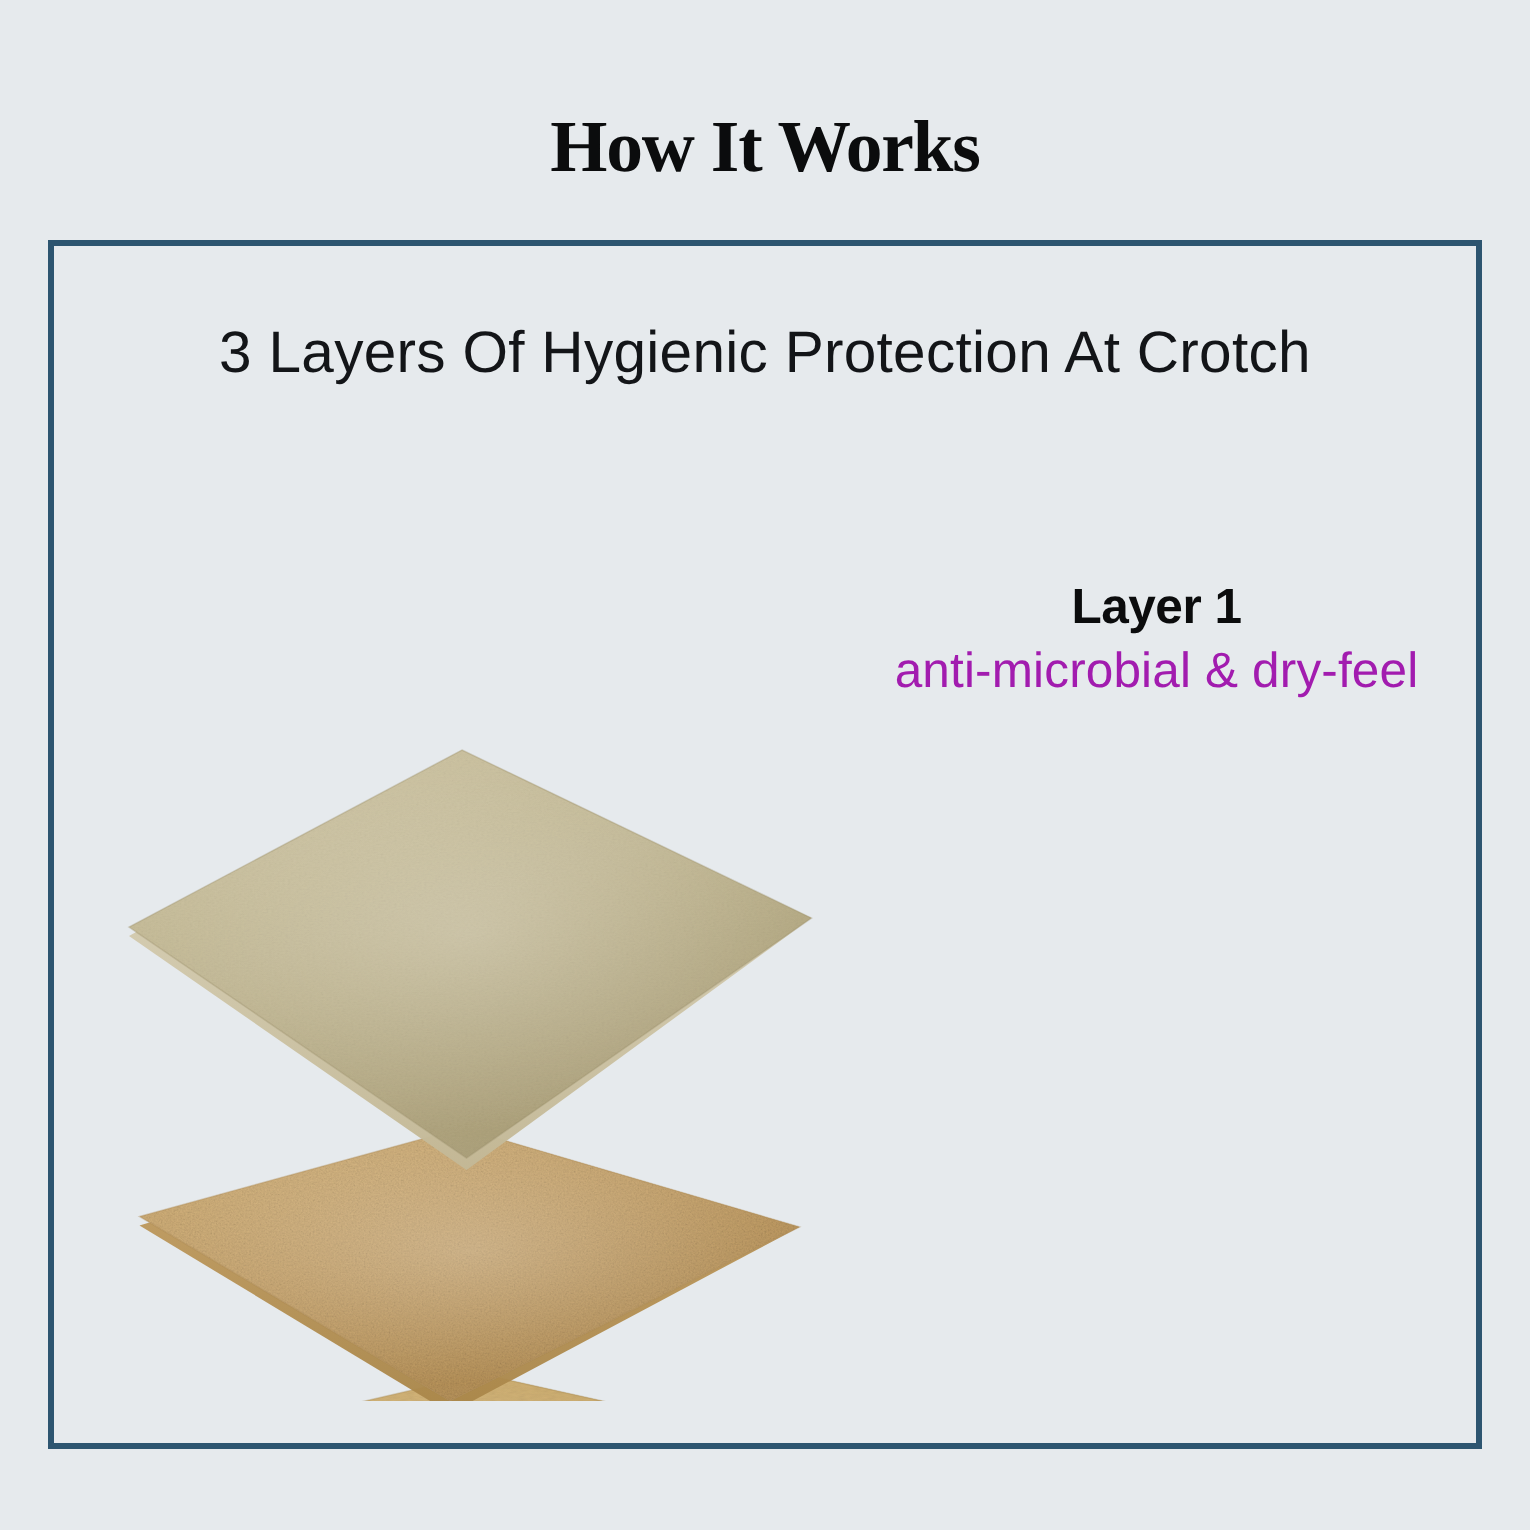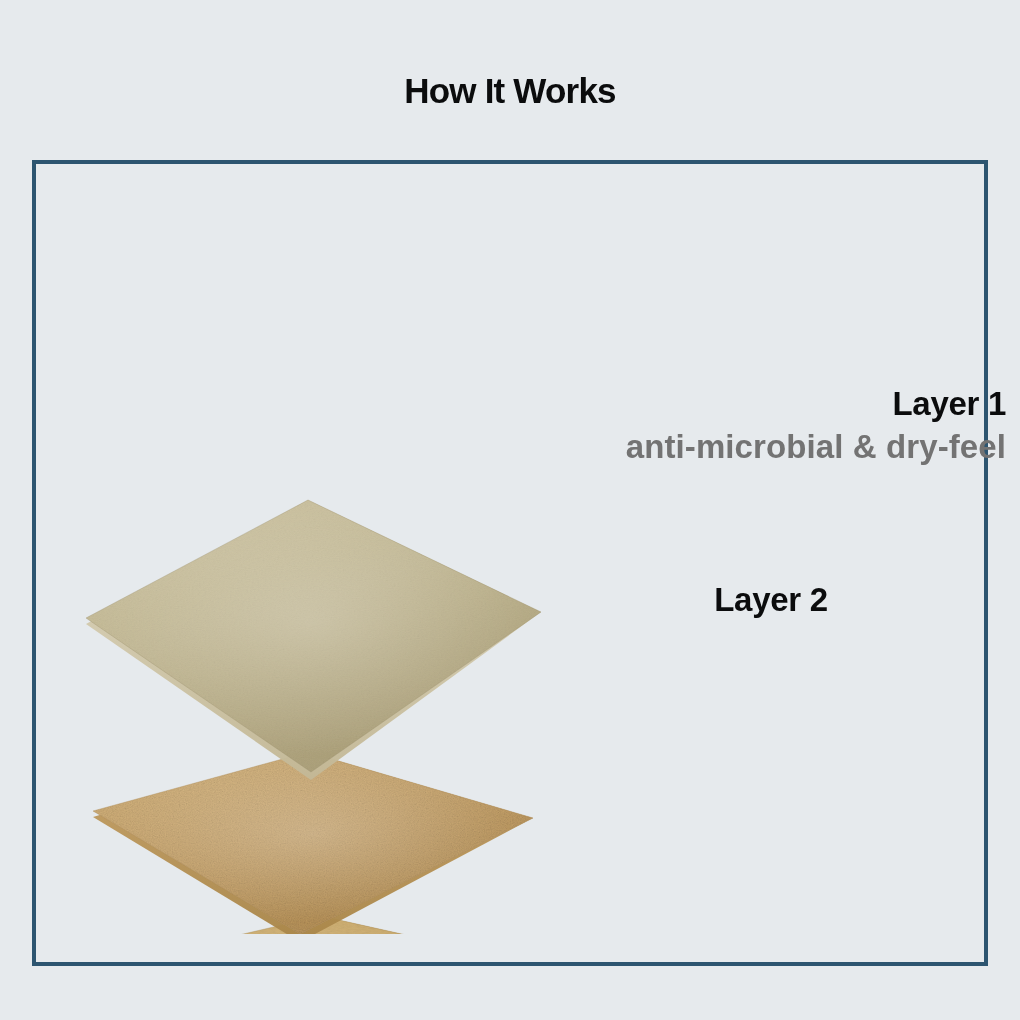--- a/index.html
+++ b/index.html
@@ -20,23 +20,23 @@
     background: #e6eaed;
   }
 
   
   #page-title {
     position: absolute;
     left: 0;
     top: 73px;
     width: 1020px;
     text-align: center;
-    font-family: Liberation Sans, sans-serif;
+    font-family: Liberation Serif, serif;
     font-weight: 700;
-    font-size: 35px;
+    font-size: 49px;
     letter-spacing: -0.8px;
     color: #0b0c0d;
     line-height: 1;
   }
 
   
   #panel {
     position: absolute;
     left: 32px;
     top: 160px;
@@ -81,40 +81,41 @@
   .layer-callout .layer-title {
     font-family: "Liberation Sans", sans-serif;
     font-weight: 700;
     font-size: 33px;
     letter-spacing: -0.3px;
     color: #0b0c0d;
     line-height: 1.12;
   }
   .layer-callout .layer-desc {
     font-family: "Liberation Sans", sans-serif;
-    font-weight: 700;
+    font-weight: 400;
     font-size: 33px;
     letter-spacing: 0.1px;
-    color: #737373;
+    color: #a21caf;
     line-height: 1.2;
     margin-top: 4px;
   }
-  #callout-1 { top: 222px; text-align: right; }
+  #callout-1 { top: 222px; }
   #callout-2 { top: 418px; }
   #callout-3 { top: 578px; }
 </style>
 </head>
 <body>
 
 <div id="root">
 
   <div id="page-title">How It Works</div>
 
   <div id="panel">
 
+    <div id="panel-subtitle">3 Layers Of Hygienic Protection At Crotch</div>
 
     <div id="layers-graphic">
       <svg width="520" height="620" viewBox="0 0 520 620" xmlns="http://www.w3.org/2000/svg">
         <defs>
 
           <filter id="tex-smooth" x="-5%" y="-5%" width="110%" height="110%">
             <feTurbulence type="fractalNoise" baseFrequency="0.55 0.9" numOctaves="3" seed="7" result="n"></feTurbulence>
             <feColorMatrix in="n" type="saturate" values="0" result="ng"></feColorMatrix>
             <feComponentTransfer in="ng" result="nc">
               <feFuncA type="table" tableValues="0 0.16"></feFuncA>
@@ -201,18 +202,17 @@
         </g>
       </svg>
     </div>
 
     <div class="layer-callout" id="callout-1">
       <div class="layer-title">Layer 1</div>
       <div class="layer-desc">anti-microbial &amp; dry-feel</div>
     </div>
 
     <div class="layer-callout" id="callout-2">
-      <div class="layer-title">Layer 2</div>
     </div>
 
 
   </div>
 </div>
 
 </body></html>

